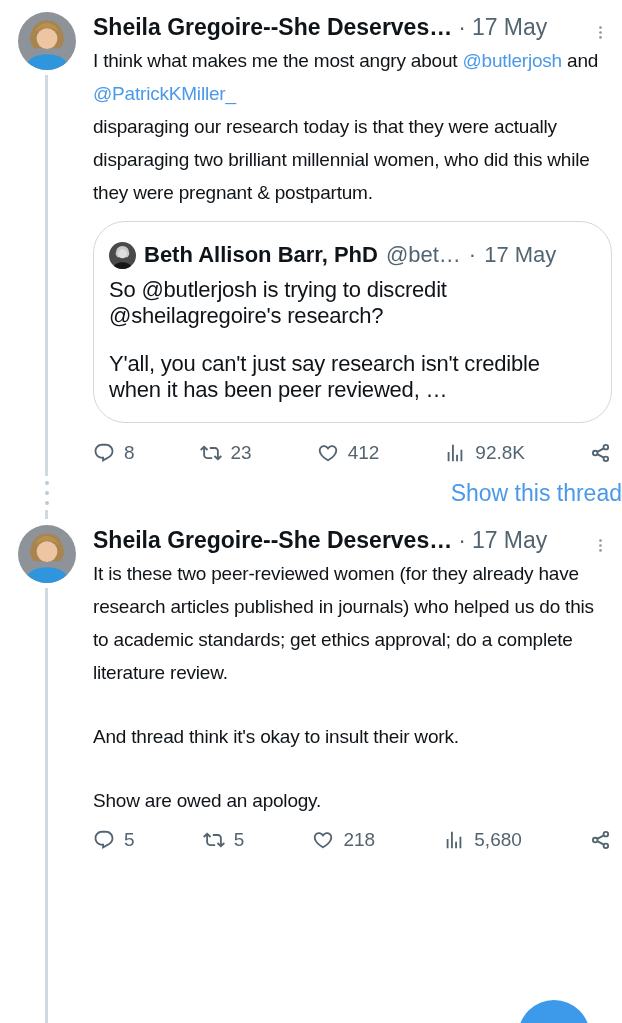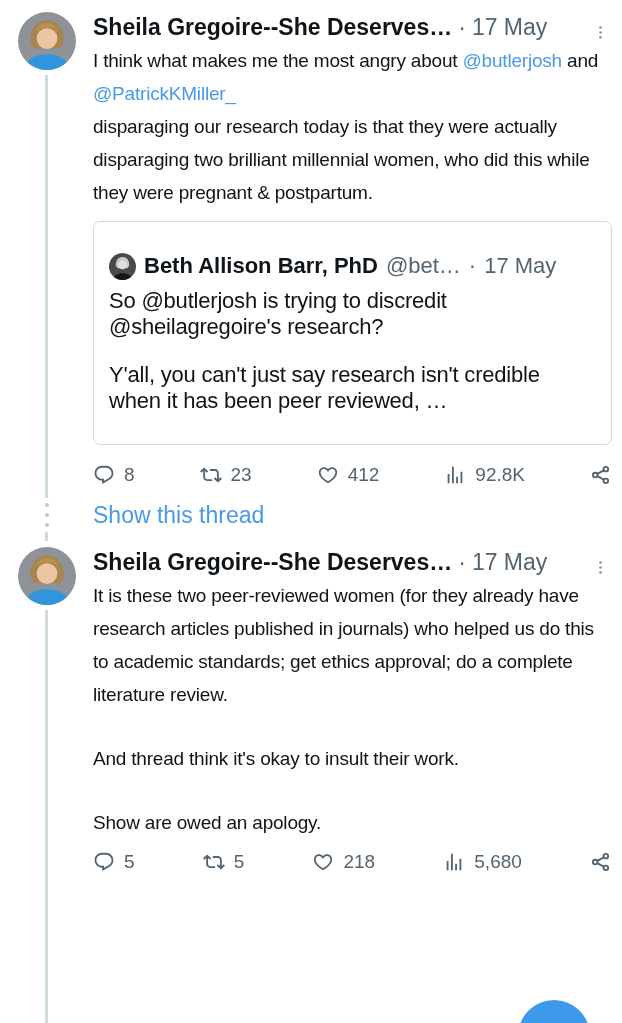--- a/index.html
+++ b/index.html
@@ -20,36 +20,36 @@
   .content { flex:1; min-width:0; padding-right:10px; }
   .tweet-header { display:flex; align-items:center; gap:6px; font-size:23px; line-height:30px; }
   .name { font-weight:700; color:var(--text-primary, #0f1419); white-space:nowrap; overflow:hidden; }
   .sep, .time { color:var(--text-secondary, #536471); white-space:nowrap; }
   .more-btn { margin-left:auto; width:20px; height:22px; color:#8b98a5; flex:none; cursor:pointer; padding-top:2px; }
   .more-btn svg { width:17px; height:17px; }
   .body { font-size:19px; line-height:33px; letter-spacing:-0.2px; color:var(--text-primary, #0f1419); }
   .para { margin-top:2px; }
   .para + .para { margin-top:31px; }
   .mention { color:var(--link-blue, #4a99e9); text-decoration:none; cursor:pointer; }
-  .quote-card { margin-top:12px; border:1px solid var(--border, #cfd9de); border-radius:7px; padding:30px 15px; cursor:pointer; }
+  .quote-card { margin-top:12px; border:1px solid var(--border, #cfd9de); border-radius:32px; padding:19px 15px; cursor:pointer; }
   .quote-header { display:flex; align-items:center; gap:8px; font-size:22px; line-height:28px; white-space:nowrap; overflow:hidden; }
   .avatar-sm { width:27px; height:27px; border-radius:50%; overflow:hidden; flex:none; }
   .qname { font-weight:700; color:var(--text-primary, #0f1419); }
   .qhandle { color:var(--text-secondary, #536471); overflow:hidden; }
   .qpara { font-size:22px; line-height:26px; letter-spacing:-0.2px; margin-top:8px; }
   .qpara.last { margin-top:22px; }
   .actions { display:flex; justify-content:space-between; align-items:center; margin-top:16px; height:28px; color:var(--text-secondary, #536471); }
   .action { display:flex; align-items:center; gap:9px; font-size:19px; cursor:pointer; }
   .action svg { width:22px; height:22px; flex:none; }
   .thread-gap { display:flex; height:52px; }
   .gap-gutter { width:93px; flex:none; display:flex; flex-direction:column; align-items:center; }
   .mini-line { width:2.5px; flex:1; background:var(--thread-line, #cfd9de); }
   .dots { display:flex; flex-direction:column; gap:6px; padding:5px 0; }
   .dots i { width:4px; height:4px; border-radius:50%; background:#becad2; }
-  .gap-content { flex:1; display:flex; align-items:center; }
+  .gap-content { flex:1; display:flex; align-items:center;justify-content:flex-end; }
   .show-thread { font-size:23px; color:var(--link-blue, #4a99e9); text-decoration:none; cursor:pointer; }
   .fab { position:absolute; left:518px; top:1000px; width:72px; height:72px; border-radius:50%; background:var(--fab-blue, #3d9aea); cursor:pointer; }
 </style>
 </head>
 <body>
 
 <div class="page">
 
   <article class="tweet tweet-1">
     <div class="gutter">

